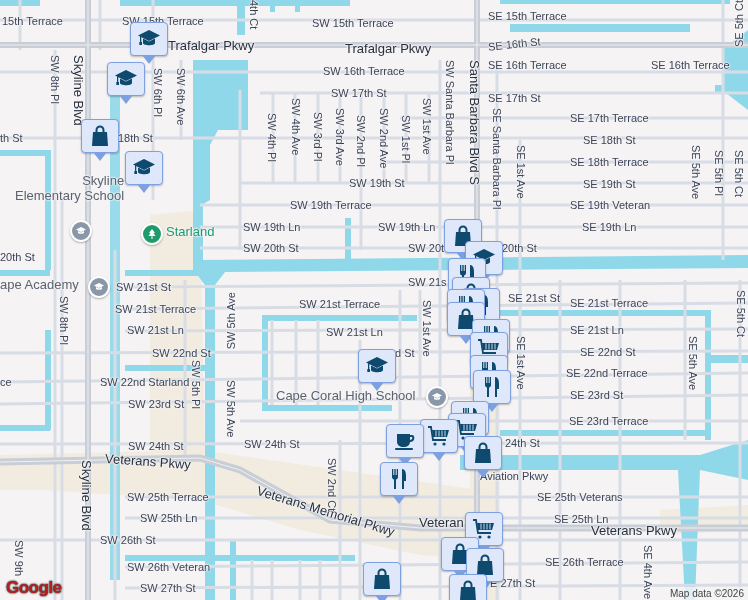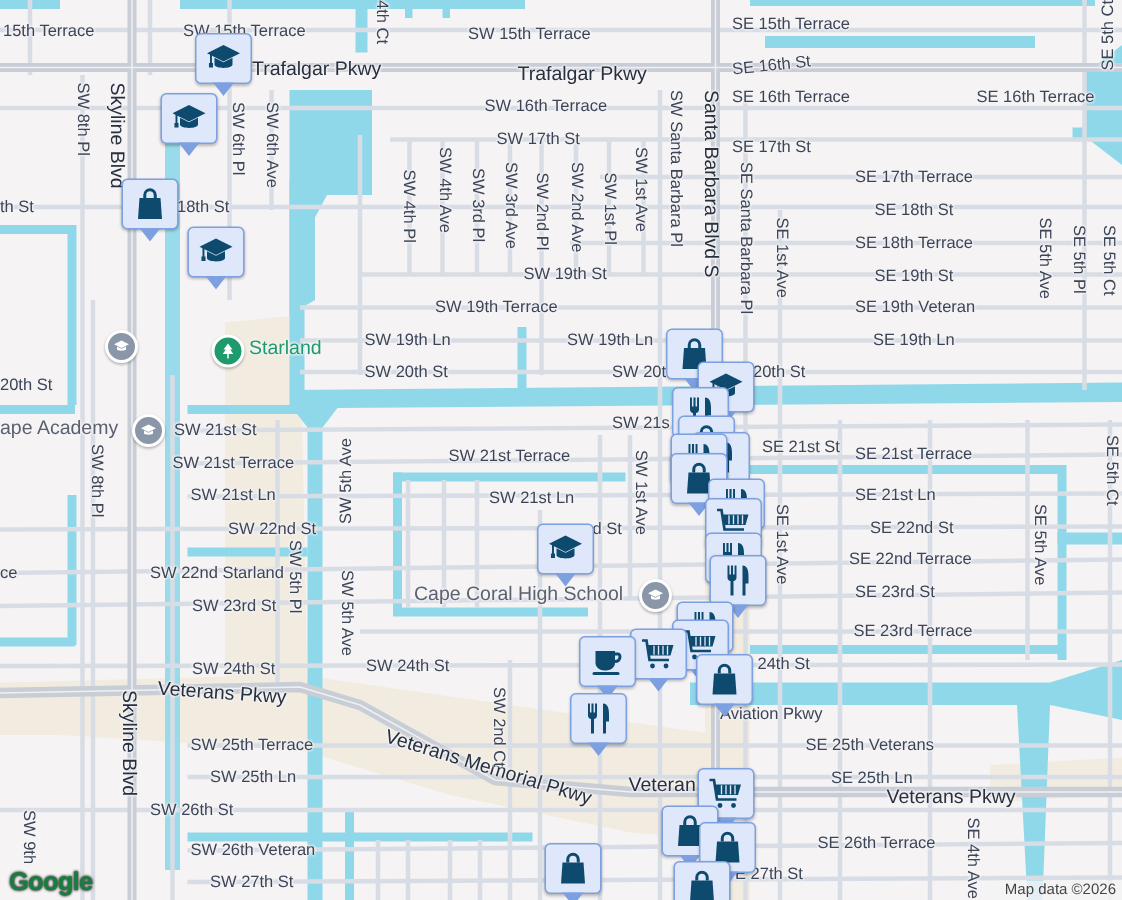--- a/index.html
+++ b/index.html
@@ -16,21 +16,21 @@
   .pin { position:absolute; width:36px; height:32px; background:#dfe8fb; border:1.5px solid #7da0e0;
          border-radius:4px; box-shadow:0 1px 2px rgba(0,0,0,0.25); display:flex; align-items:center; justify-content:center; }
   .pin::after { content:""; position:absolute; left:11px; bottom:-9px; width:0; height:0;
          border-left:7px solid transparent; border-right:7px solid transparent; border-top:9px solid #7da0e0; }
   .pin svg { width:24px; height:24px; }
   .poi-dot { position:absolute; width:18px; height:18px; border-radius:50%; background:#8a97a8; border:2px solid #fff;
          box-shadow:0 1px 2px rgba(0,0,0,0.3); display:flex; align-items:center; justify-content:center; }
   .poi-dot.green { background:#1e9b6c; }
   .poi-dot svg { width:12px; height:12px; }
   .attrib { position:absolute; right:0; bottom:0; background:rgba(245,243,244,0.85); font-size:10px; color:#444; padding:1px 4px; }
-  .google { position:absolute; left:6px; bottom:2px; font-size:17px; font-weight:bold; color:#15803d;
+  .google { position:absolute; left:6px; bottom:2px; font-size:17px; font-weight:bold; color:#b91c1c;
          text-shadow: 0 0 2px #555, 0 0 2px #555, 0 0 1px #333; letter-spacing:-0.5px; }
 </style>
 </head>
 <body>
 
 <div id="map">
 
   <svg class="base" width="748" height="600">
 
     <path d="M150 215 L200 210 L205 460 L150 470 Z" fill="#f2ece0"></path>
@@ -240,20 +240,22 @@
   <span class="lbl v" style="left:515px;top:145px">SE 1st Ave</span>
   <span class="lbl v" style="left:515px;top:336px">SE 1st Ave</span>
   <span class="lbl v" style="left:642px;top:545px">SE 4th Ave</span>
   <span class="lbl v" style="left:690px;top:145px">SE 5th Ave</span>
   <span class="lbl v" style="left:687px;top:336px">SE 5th Ave</span>
   <span class="lbl v" style="left:713px;top:150px">SE 5th Pl</span>
   <span class="lbl v" style="left:733px;top:150px">SE 5th Ct</span>
   <span class="lbl v" style="left:735px;top:290px">SE 5th Ct</span>
   <span class="lbl v" style="left:733px;top:0px;transform:rotate(180deg)">SE 5th Ct</span>
 
+  <span class="lbl poi" style="left:15px;top:173px;white-space:pre;line-height:15px;text-align:right;direction:ltr">Skyline
+Elementary School</span>
   <span class="lbl park" style="left:166px;top:226px">Starland</span>
   <span class="lbl poi" style="left:0px;top:279px">ape Academy</span>
   <span class="lbl poi" style="left:276px;top:390px">Cape Coral High School</span>
 
   <div class="poi-dot" style="left:70px;top:220px">
     <svg viewBox="0 0 24 24">
         <path fill="#fff" d="M12 4 L2 9 L12 14 L22 9 Z M6 12 V16 C6 18 18 18 18 16 V12 L12 15 Z"></path>
       </svg>
   </div>
   <div class="poi-dot" style="left:88px;top:276px">

